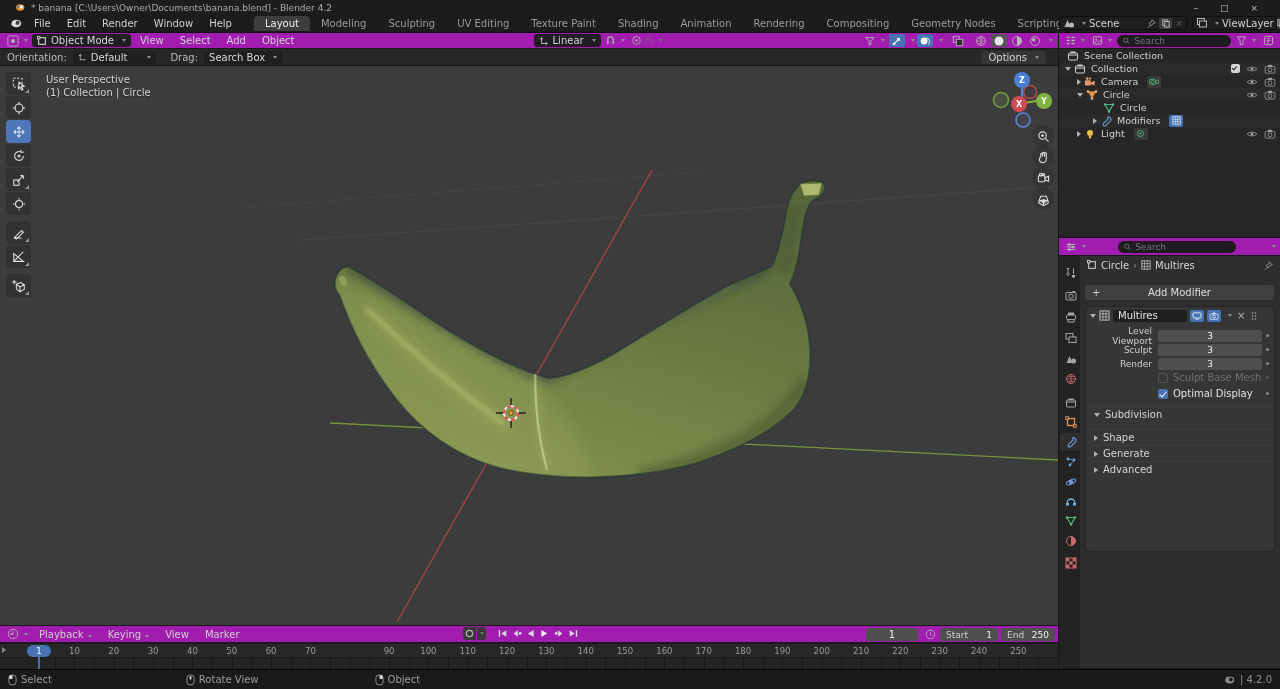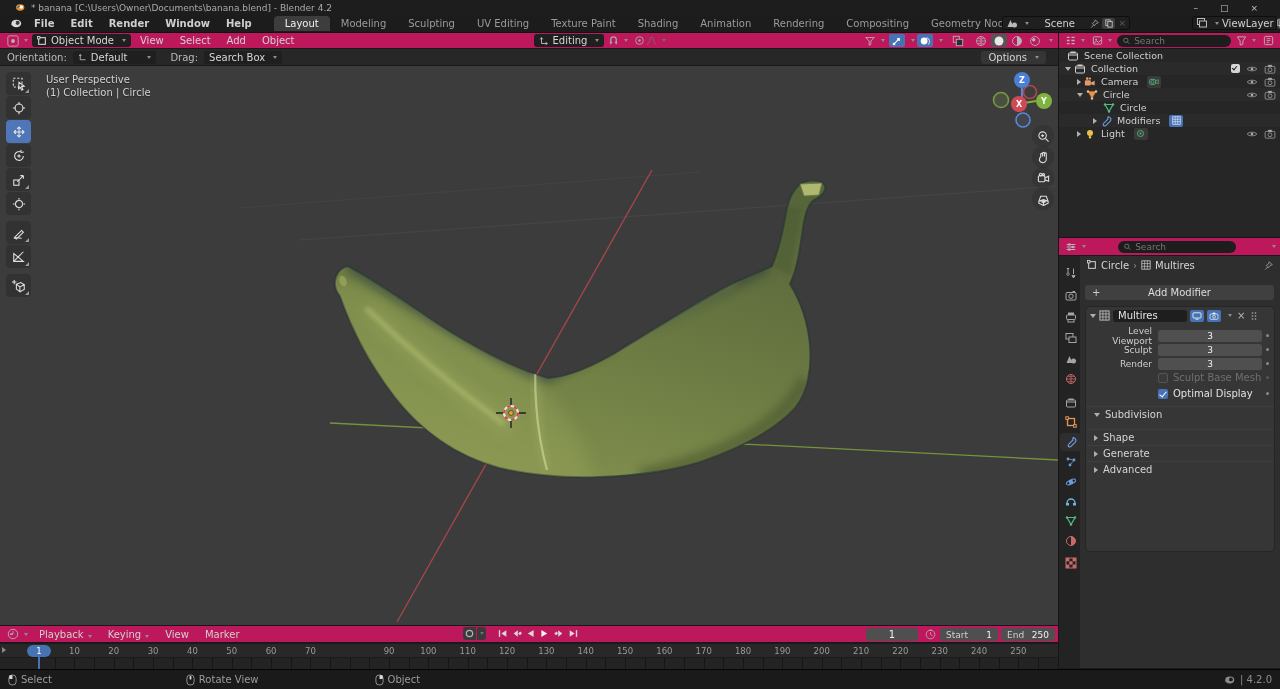--- a/index.html
+++ b/index.html
@@ -15,32 +15,32 @@
   .tri-d { width:0; height:0; border-left:3.5px solid transparent; border-right:3.5px solid transparent; border-top:4.5px solid #b0b0b0; display:inline-block; }
   .tri-r { width:0; height:0; border-top:3.5px solid transparent; border-bottom:3.5px solid transparent; border-left:4.5px solid #b0b0b0; display:inline-block; }
 
   
   #titlebar { left:0; top:0; width:1280px; height:15px; background:#1d1d1d; display:flex; align-items:center; padding:0 14px; color:#ababab; font-size:9px; }
   #titlebar .winbtns { margin-left:auto; display:flex; gap:22px; padding-right:8px; color:#c2c2c2; font-size:9px; }
   #titlebar .winbtns span { cursor:default; }
 
   
   #topbar { left:0; top:15px; width:1280px; height:18px; background:#1c1c1c; display:flex; align-items:center; padding-left:5px; border-bottom:1px solid #0f0f0f; }
-  #topbar .menu { padding:2px 8px; color:#cfcfcf; border-radius:3px;font-weight:bold; }
+  #topbar .menu { padding:2px 8px; color:#cfcfcf; border-radius:3px; }
   #topbar .tabs { display:flex; margin-left:14px; }
   #topbar .tab { padding:2px 11px; color:#9b9b9b; border-radius:4px 4px 0 0; }
   #topbar .tab.active { background:#3d3d3d; color:#efefef; }
   #topbar .addtab { padding:2px 8px; color:#9b9b9b; }
   .idwidget { display:flex; align-items:center; background:#1f1f1f; border:1px solid #0e0e0e; border-radius:3px; height:14px; padding:0 3px; gap:3px; }
   .idwidget .lbl { color:#d0d0d0; }
   .idwidget .chip { background:#3d3d3d; border-radius:2px; width:13px; height:11px; display:flex; align-items:center; justify-content:center; }
   .idwidget .x { color:#5d5d5d; font-size:9px; }
 
   
-  .hbar { background:#be185d; border-bottom:1px solid #191919; }
+  .hbar { background:#a21caf; border-bottom:1px solid #191919; }
 
   
   #vheader { left:0; top:33px; width:1058px; height:16px; display:flex; align-items:center; padding:0 5px; gap:2px; }
   #vheader .menu { padding:1px 7px; color:#d0d0d0; }
   .pill { display:flex; align-items:center; background:#1f1f1f; border-radius:3px; height:13px; padding:0 5px; gap:4px; color:#d6d6d6; }
   .icbtn { display:flex; align-items:center; justify-content:center; height:13px; padding:0 2px; border-radius:2px; gap:1px; }
   .icbtn.on { background:#4772b3; }
 
   
   #tooloptions { left:0; top:49px; width:1058px; height:17px; background:#272727; border-bottom:1px solid #191919; display:flex; align-items:center; padding:0 7px; gap:6px; color:#b9b9b9; }
@@ -154,21 +154,21 @@
     <span class="tab">UV Editing</span>
     <span class="tab">Texture Paint</span>
     <span class="tab">Shading</span>
     <span class="tab">Animation</span>
     <span class="tab">Rendering</span>
     <span class="tab">Compositing</span>
     <span class="tab">Geometry Nodes</span>
     <span class="tab">Scripting</span>
     <span class="addtab">+</span>
   </div>
-  <div class="abs" style="left:1002px; top:1px;text-align:center;">
+  <div class="abs" style="left:1059px; top:1px;">
     <div class="idwidget" style="width:128px">
       <svg class="oi" viewBox="0 0 12 12">
           <circle cx="8.5" cy="8" r="2.5" fill="#b9b9b9"></circle>
           <path d="M1.5,10 L4.5,3 L7.5,10 Z" fill="#b9b9b9"></path>
         </svg>
       <span class="caret sm"></span>
       <span class="lbl grow">Scene</span>
       <svg width="9" height="9" viewBox="0 0 12 12">
           <path d="M7,1 L11,5 L8,6 L6,9 L3,6 L6,4 Z M5,8 L1.5,11.5" stroke="#9a9a9a" fill="none" stroke-width="1.2"></path>
         </svg>
@@ -218,21 +218,21 @@
   </span>
   <span class="menu">View</span>
   <span class="menu">Select</span>
   <span class="menu">Add</span>
   <span class="menu">Object</span>
 
   <span class="pill" style="margin-left:230px">
     <svg width="10" height="10" viewBox="0 0 12 12">
         <path d="M3,9 L3,2 M3,9 L10,9 M3,2 l-1.5,2 M3,2 l1.5,2 M10,9 l-2,-1.5 M10,9 l-2,1.5" stroke="#cfcfcf" fill="none"></path>
       </svg>
-    <span>Editing</span>
+    <span>Linear</span>
     <span class="caret sm"></span>
   </span>
   <span class="icbtn">
     <svg width="11" height="11" viewBox="0 0 12 12">
         <path d="M3,10 L3,5 a3,3 0 0 1 6,0 L9,10 M2,8 h2.5 M7.5,8 H10" stroke="#a8a8a8" fill="none" stroke-width="1.4"></path>
       </svg>
     <span class="caret sm"></span>
   </span>
   <span class="icbtn">
     <svg width="11" height="11" viewBox="0 0 12 12">

